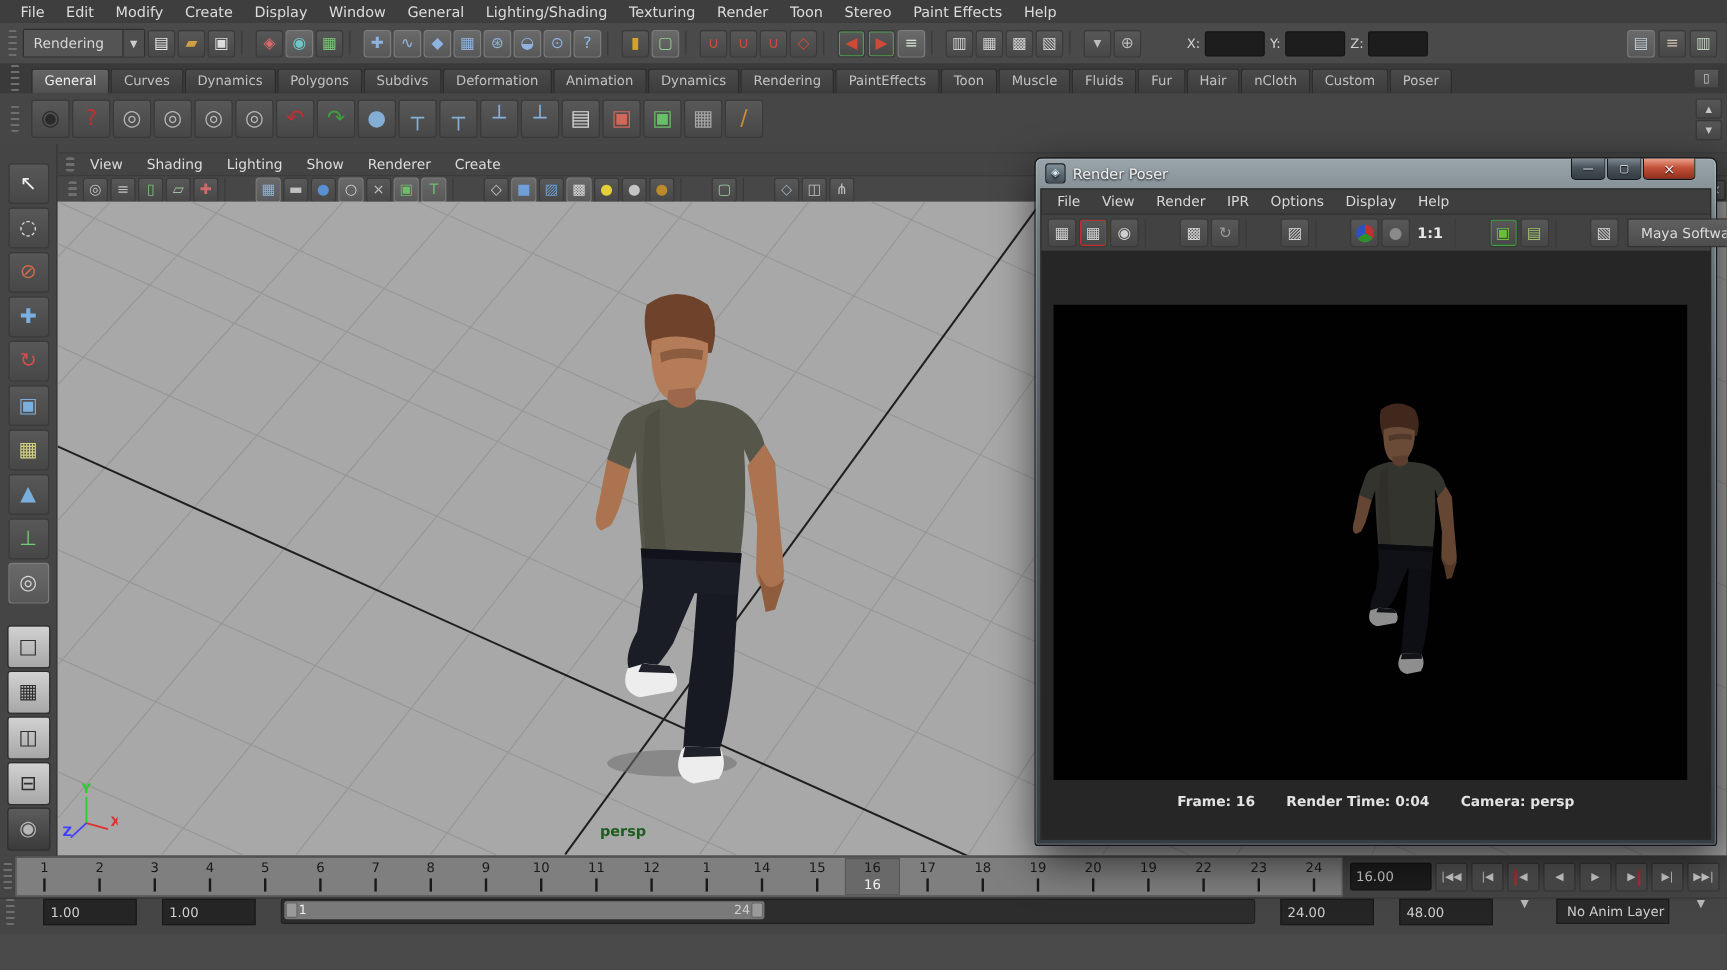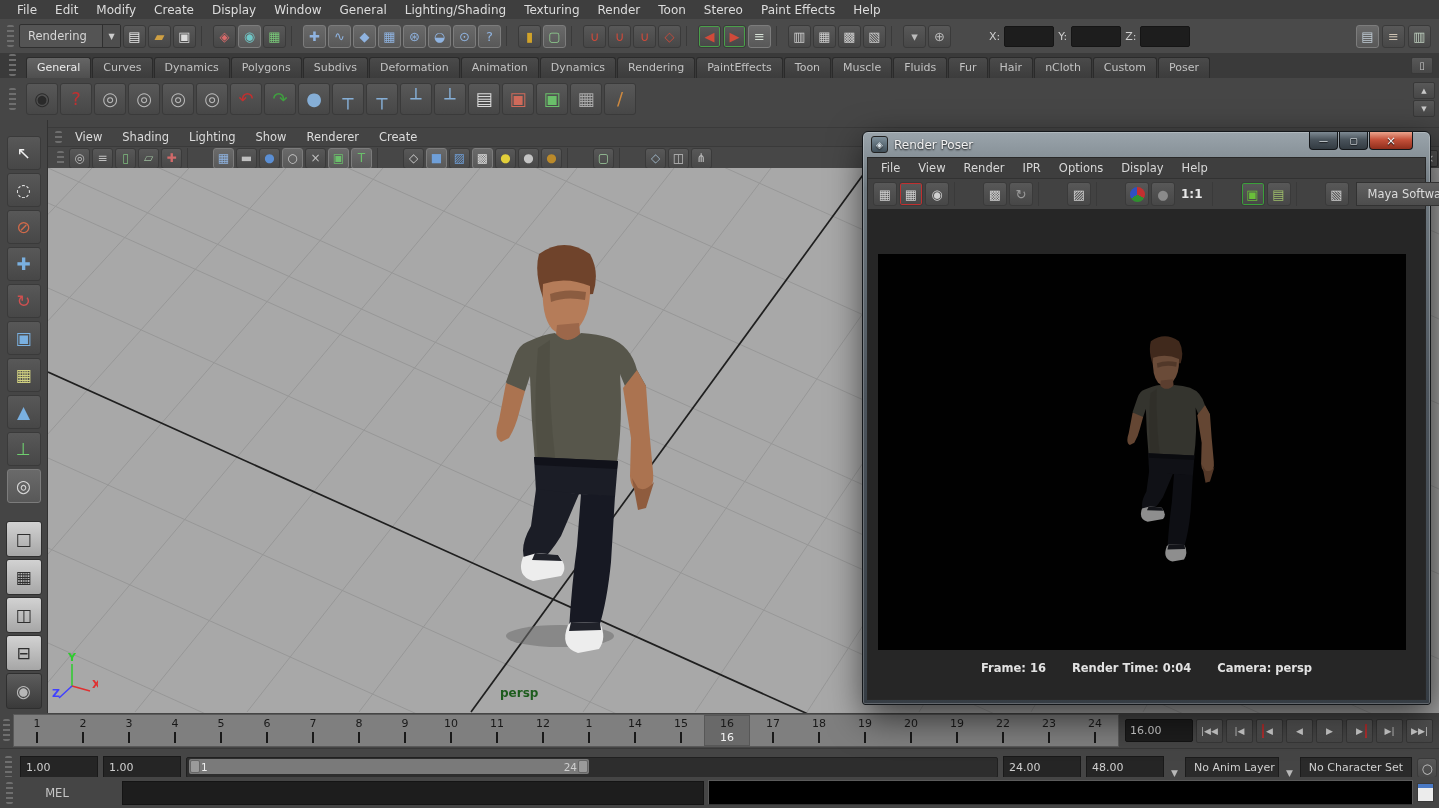--- a/index.html
+++ b/index.html
@@ -107,21 +107,21 @@
   .fcur{font-size:11px;color:#f2f2f2;line-height:12px;margin-top:2px}
   #tl-right{flex:1;display:flex;align-items:center;gap:3px;padding:0 6px}
   .pb{width:25px;height:22px;background:linear-gradient(#585858,#474747);border:1px solid #373737;border-radius:2px;color:#d2d2d2;
        display:flex;align-items:center;justify-content:center;font-size:9px;position:relative;flex:0 0 auto;
        font-family:"DejaVu Sans",sans-serif}
   .pb.red-left::before,.pb.red-right::before{content:'';position:absolute;top:4px;bottom:4px;width:2px;background:#b03030}
   .pb.red-left::before{left:5px}
   .pb.red-right::before{right:5px}
 
   
-  #range-row{top:748px;height:29px;background:#454545;display:flex;align-items:flex-end;gap:5px;padding:0 2px;border-top:1px solid #383838}
+  #range-row{top:748px;height:29px;background:#454545;display:flex;align-items:flex-start;gap:21px;padding:0 2px;border-top:1px solid #383838}
   input.wfield{width:66px;height:18px;background:#252525;border:1px solid #191919;color:#cfcfcf;font:11px "DejaVu Sans",sans-serif;padding:1px 5px}
   .range-track{position:relative;width:810px;height:19px;background:#2d2d2d;border:1px solid #202020;border-radius:2px;flex:0 0 auto}
   .range-bar{position:absolute;left:2px;top:1px;width:400px;height:15px;background:#7a7a7a;border-radius:2px;
        display:flex;align-items:center;justify-content:space-between;padding:0 12px;color:#eee;font-size:10.5px;box-sizing:border-box}
   .range-bar::before,.range-bar::after{content:'';position:absolute;top:1px;bottom:1px;width:8px;background:#9a9a9a;border:1px solid #666;border-radius:2px}
   .range-bar::before{left:1px}
   .range-bar::after{right:1px}
   .fake-select{height:19px;background:#2a2a2a;border:1px solid #1c1c1c;color:#cfcfcf;font-size:11px;display:flex;align-items:center;padding:0 8px;white-space:nowrap}
   .dd-tri{color:#b8b8b8;font-size:9px;padding:0 2px}
   #range-row .icon{width:20px;height:20px}
@@ -852,21 +852,14 @@
     <span class="dd-tri">▼</span>
     <div class="fake-select" style="width:104px">No Character Set</div>
     <div style="display:flex;gap:2px">
 
     <div class="icon">
           <span class="glyph" style="color: rgb(200, 200, 200);">○</span>
         </div>
       </div>
   </div>
 
-  <div id="command-row" class="row">
-    <div class="vgrip"></div>
-    <div id="mel-label">MEL</div>
-    <input id="mel-input" value="" style="">
-    <div id="cmd-output"></div>
-    <div id="script-editor-icon"></div>
-  </div>
 
 </div>
 
 </body></html>

